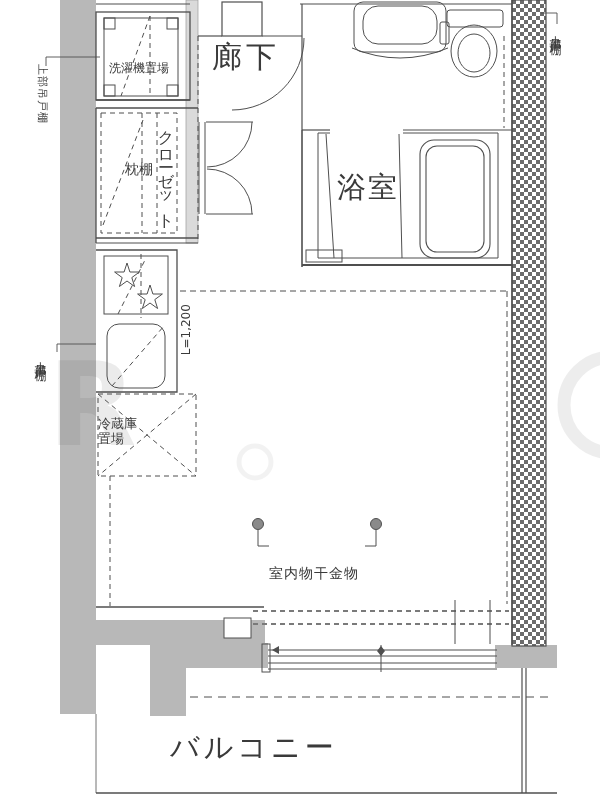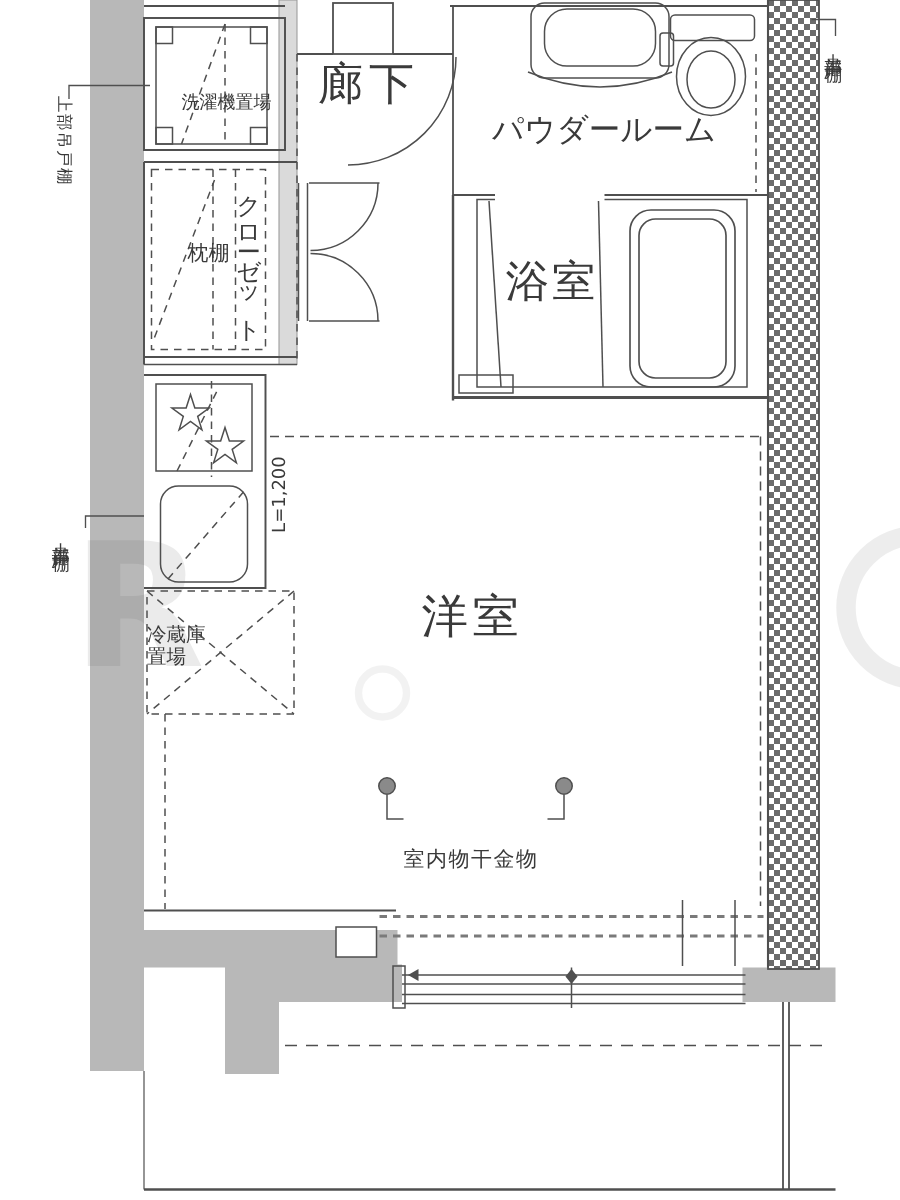--- a/index.html
+++ b/index.html
@@ -180,36 +180,35 @@
     </g>
 
     <circle cx="612" cy="405" r="48" fill="none" stroke="rgba(0,0,0,0.07)" stroke-width="13"></circle>
     <circle cx="255" cy="462" r="16" fill="none" stroke="rgba(0,0,0,0.05)" stroke-width="5"></circle>
   </svg>
 
   <div class="wm" style="left:48px;top:338px;font-size:115px;">R</div>
 
   <div class="lbl" style="left:212px;top:40px;font-size:30px;letter-spacing:4px;">廊下</div>
 
-  <div class="lbl" style="left:328px;top:75px;font-size:21px;">パウダールーム</div>
 
   <div class="lbl" style="left:337px;top:171px;font-size:29px;letter-spacing:2px;">浴室</div>
 
   <div class="lbl vert" style="left:157px;top:119px;font-size:16px;height:110px;">クローゼット</div>
   <div class="lbl" style="left:101px;top:162px;font-size:14px;margin-left:24px;">枕棚</div>
 
-  <div class="lbl" style="left:109px;top:62px;font-size:12px;margin-left:12px;">洗濯機置場</div>
+  <div class="lbl" style="left:109px;top:62px;font-size:12px;">洗濯機置場</div>
 
   <div class="lbl side" style="left:36px;top:64px;font-size:11px;height:92px;">上部吊戸棚</div>
   <div class="lbl vert" style="left:33px;top:352px;font-size:12px;height:86px;">上部吊戸棚</div>
   <div class="lbl vert" style="left:548px;top:26px;font-size:12px;height:90px;">上部吊戸棚</div>
 
   <div class="lbl pre" style="left:98px;top:417px;width:62px;font-size:13px;">冷蔵庫
 置場</div>
 
   <div class="lbl rot-ccw" style="left:147px;top:323px;width:80px;font-size:12px;">L=1,200</div>
 
-  <div class="lbl" style="left:281px;top:394px;font-size:31px;letter-spacing:3px;">洋室</div>
 
   <div class="lbl" style="left:269px;top:538px;font-size:14px;letter-spacing:1px;margin-top:28px;">室内物干金物</div>
 
+  <div class="lbl" style="left:170px;top:731px;font-size:29px;letter-spacing:4px;">バルコニー</div>
 
 </div>
 
 </body></html>

